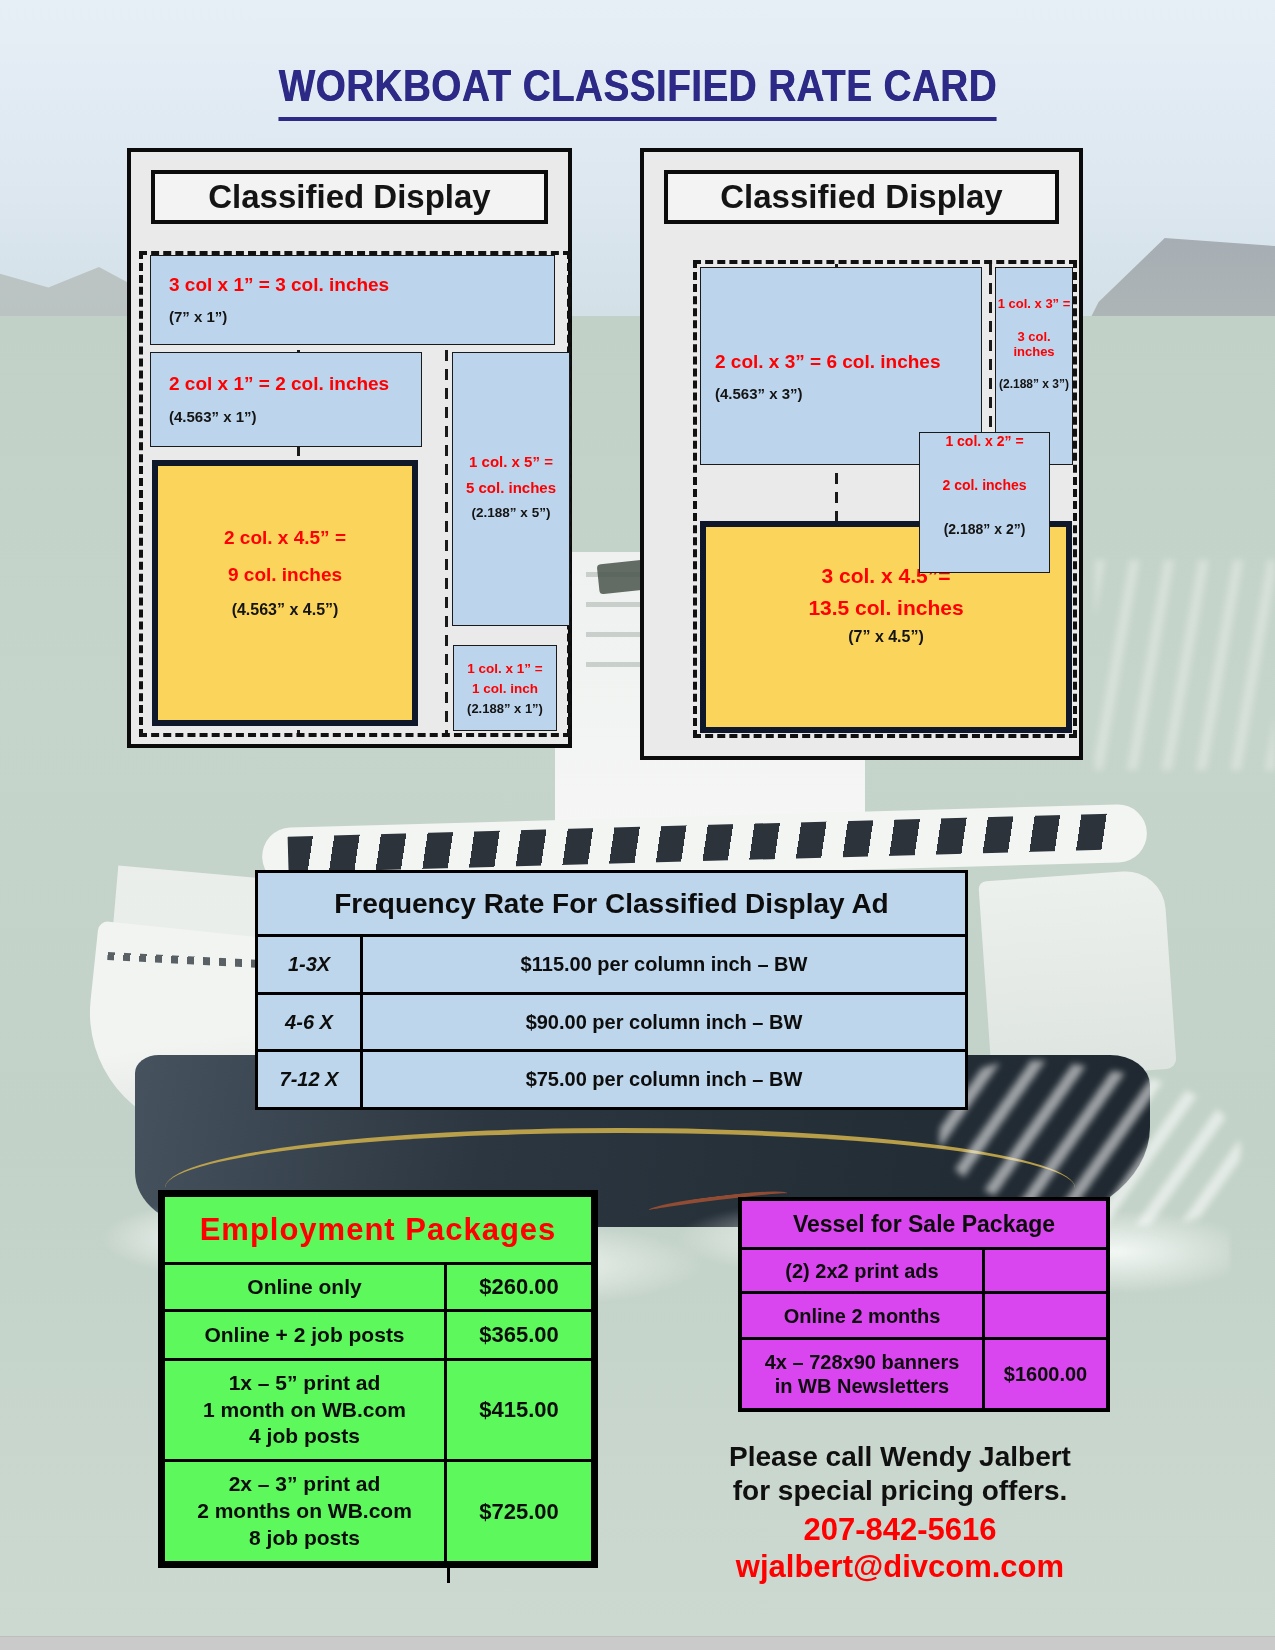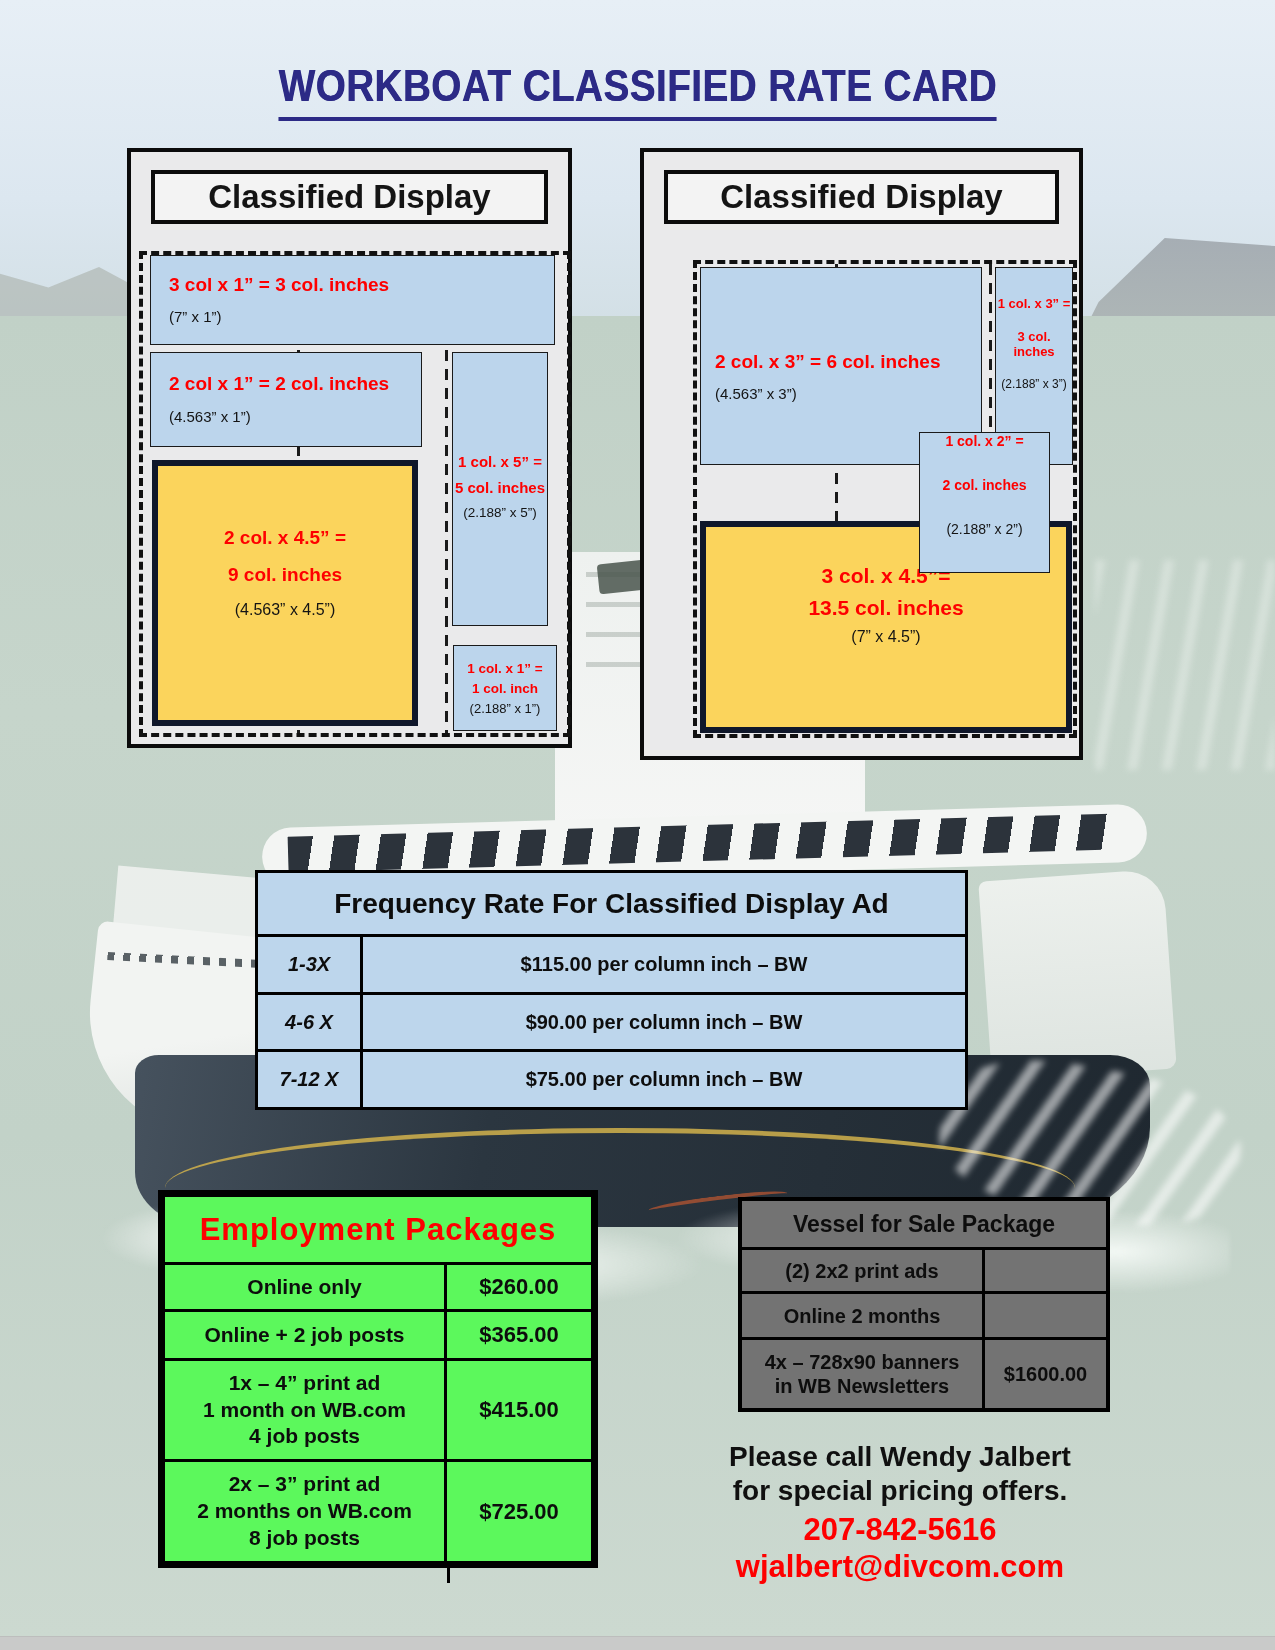--- a/index.html
+++ b/index.html
@@ -77,30 +77,30 @@
   .vdash { position:absolute; width:3px;
     background:repeating-linear-gradient(180deg,#1a1a1a 0 11px,transparent 11px 19px); }
   .vl1 { left:166px; top:103px; height:478px; }
   .vl2 { left:314px; top:103px; height:478px; }
   .vr1 { left:191px; top:112px; height:470px; }
   .vr2 { left:345px; top:112px; height:470px; }
   .ad { position:absolute; display:flex; flex-direction:column; }
   .ad.blue { background:#BCD5EC; border:1.5px solid #1a1a1a; }
   .ad.yellow { background:#FBD45C; border:6px solid #0f172a; }
   .red-line { color:#FE0000; font-weight:bold; }
-  .size-line { color:#141414; font-weight:normal; }
+  .size-line { color:#141414; font-weight:bold; }
   
   .ad-l3 { left:19px; top:103px; width:405px; height:90px; padding:18px 0 0 18px; row-gap:12px; }
   .ad-l3 .red-line { font-size:19px; } .ad-l3 .size-line { font-size:15px; }
   .ad-l2 { left:19px; top:200px; width:272px; height:95px; padding:20px 0 0 18px; row-gap:13px; }
   .ad-l2 .red-line { font-size:19px; } .ad-l2 .size-line { font-size:15px; }
   .ad-l9 { left:21px; top:308px; width:266px; height:266px; align-items:center; justify-content:center;
     row-gap:15px; padding-bottom:40px; text-align:center; }
   .ad-l9 .red-line { font-size:19px; } .ad-l9 .size-line { font-size:16px; }
-  .ad-l5 { left:321px; top:200px; width:96px; height:274px; align-items:center; padding-top:100px;
+  .ad-l5 { left:321px; top:200px; width:118px; height:274px; align-items:center; padding-top:100px;
     row-gap:9px; text-align:center; }
   .ad-l5 .red-line { font-size:15px; } .ad-l5 .size-line { font-size:13.5px; }
   .ad-l1 { left:322px; top:493px; width:104px; height:86px; align-items:center; justify-content:center;
     row-gap:5px; text-align:center; }
   .ad-l1 .red-line { font-size:13.5px; } .ad-l1 .size-line { font-size:13px; }
   
   .ad-r6 { left:56px; top:115px; width:282px; height:198px; justify-content:center; row-gap:12px;
     padding:20px 0 0 14px; }
   .ad-r6 .red-line { font-size:19px; } .ad-r6 .size-line { font-size:15px; }
   .ad-r3 { left:351px; top:115px; width:78px; height:198px; padding-top:28px; align-items:center;
@@ -134,21 +134,21 @@
   .emp-row:last-child { border-bottom:none; flex:1; }
   .emp-r1 { flex:0 0 47px; } .emp-r2 { flex:0 0 49px; } .emp-r3 { flex:0 0 101px; }
   .emp-package { flex:0 0 282px; border-right:3px solid #000; display:flex; flex-direction:column;
     align-items:center; justify-content:center; font-weight:bold; font-size:21px; line-height:1.28;
     text-align:center; color:#0d0d0d; }
   .emp-price { flex:1; display:flex; align-items:center; justify-content:center; font-weight:bold;
     font-size:22px; color:#0d0d0d; }
   .emp-divider-tick { position:absolute; left:447px; top:1566px; width:3px; height:17px; background:#000; z-index:2; }
 
   
-  .ves-table { position:absolute; left:738px; top:1197px; width:372px; height:215px; background:#737373;
+  .ves-table { position:absolute; left:738px; top:1197px; width:372px; height:215px; background:#d946ef;
     border:4px solid #000; display:flex; flex-direction:column; z-index:2; }
   .ves-header { flex:0 0 49px; border-bottom:3px solid #000; display:flex; align-items:center;
     justify-content:center; font-weight:bold; font-size:23px; color:#0d0d0d; }
   .ves-row { display:flex; border-bottom:3px solid #000; }
   .ves-row:last-child { border-bottom:none; flex:1; }
   .ves-r1 { flex:0 0 44px; } .ves-r2 { flex:0 0 46px; }
   .ves-package { flex:0 0 243px; border-right:3px solid #000; display:flex; flex-direction:column;
     align-items:center; justify-content:center; font-weight:bold; font-size:20px; line-height:1.2;
     text-align:center; color:#0d0d0d; }
   .ves-price { flex:1; display:flex; align-items:center; justify-content:center; font-weight:bold;
@@ -272,21 +272,21 @@
       <div class="emp-price">$260.00</div>
     </div>
     <div class="emp-row emp-r2">
       <div class="emp-package">
         <span>Online + 2 job posts</span>
       </div>
       <div class="emp-price">$365.00</div>
     </div>
     <div class="emp-row emp-r3">
       <div class="emp-package">
-        <span>1x – 4” print ad</span>
+        <span>1x – 5” print ad</span>
         <span>1 month on WB.com</span>
         <span>4 job posts</span>
       </div>
       <div class="emp-price">$415.00</div>
     </div>
     <div class="emp-row">
       <div class="emp-package">
         <span>2x – 3” print ad</span>
         <span>2 months on WB.com</span>
         <span>8 job posts</span>

